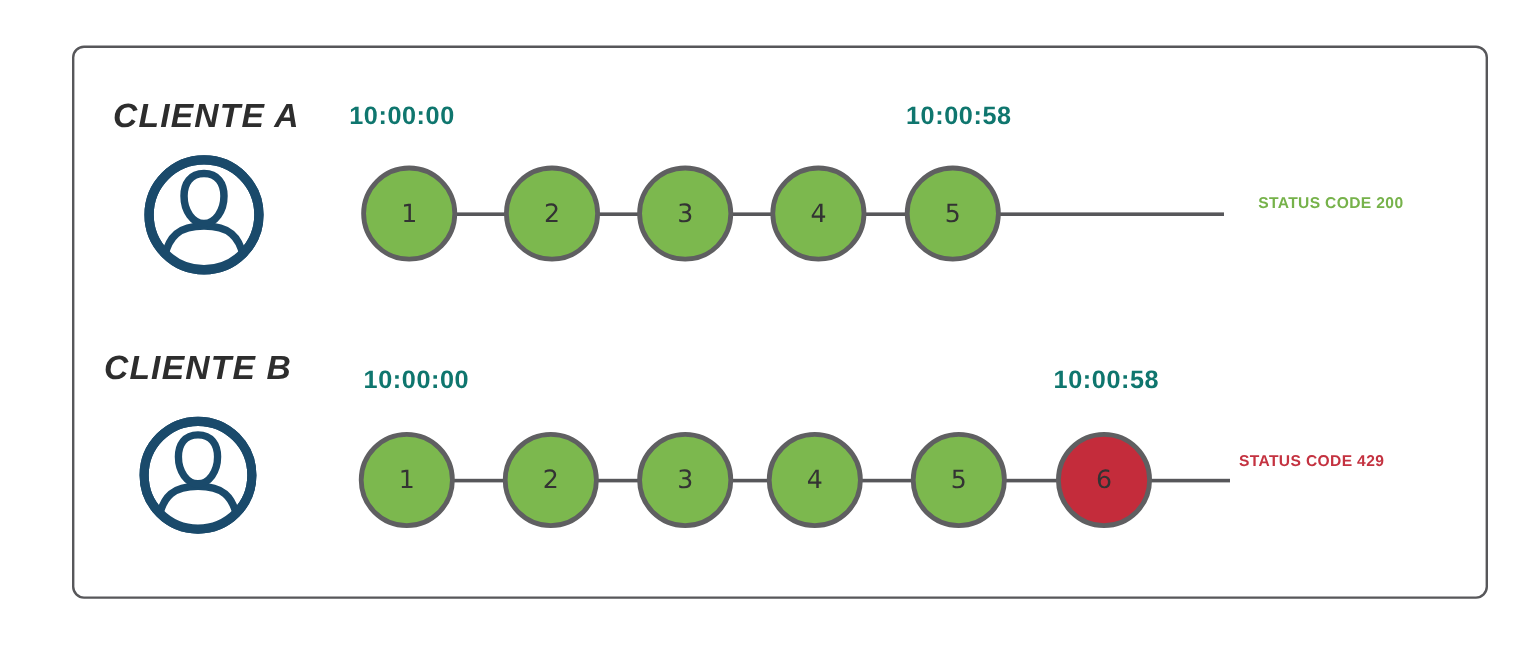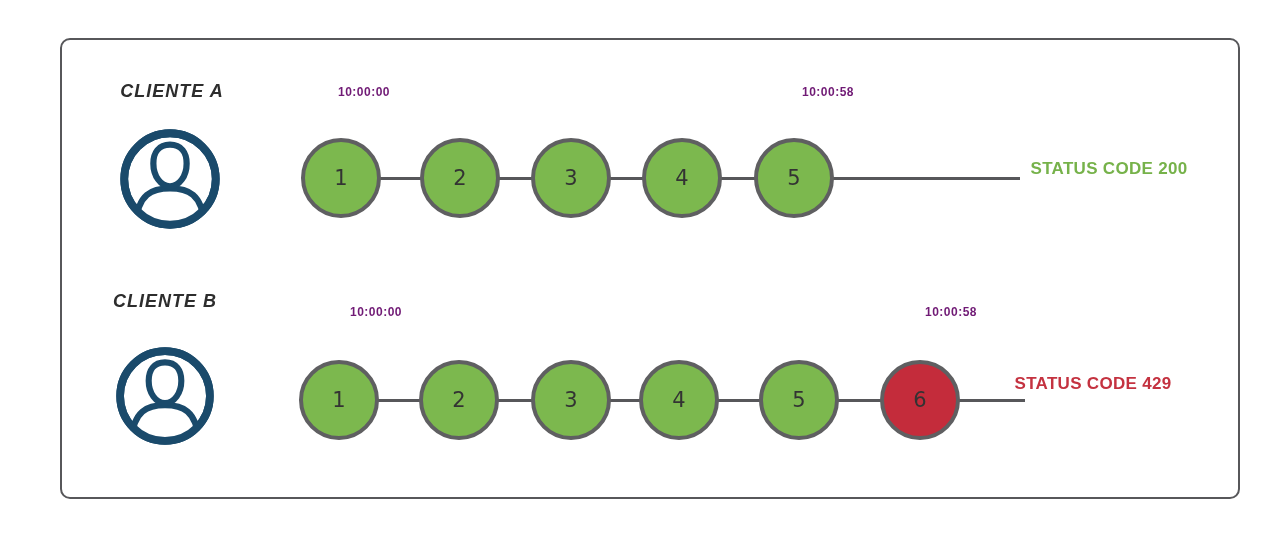--- a/index.html
+++ b/index.html
@@ -1,31 +1,31 @@
 <!DOCTYPE html>
 <html style="--green: #7CB84E; --red: #C42C3B; --circle_border: #5F5F61; --line: #57575A; --navy: #1A4A6B; --status_green: #76B24A; --status_red: #C43240;"><head>
 <meta charset="utf-8">
 <style>
   html,body{margin:0;padding:0;background:#ffffff;}
   .stage{position:relative;width:1280px;height:540px;background:#ffffff;overflow:hidden;
          font-family:"Liberation Sans",sans-serif;}
   .frame{position:absolute;left:60px;top:38px;width:1176px;height:457px;
          border:2.5px solid var(--line);border-radius:10px;background:#ffffff;}
   .abs{position:absolute;}
-  .client-label{font-size:18px;font-weight:bold;font-style:italic;color:#2d2d2d;
+  .client-label{font-size:28px;font-weight:bold;font-style:italic;color:#2d2d2d;
                 text-align:center;letter-spacing:1px;}
-  .timestamp{font-size:12px;font-weight:bold;color:#701a75;text-align:right;
+  .timestamp{font-size:21px;font-weight:bold;color:#0f766e;text-align:center;
              letter-spacing:0.5px;}
   .tl-line{position:absolute;height:3px;background:var(--line);}
   .circle{position:absolute;width:72px;height:72px;border-radius:50%;
           background:var(--green);border:4px solid var(--circle_border);
           display:flex;align-items:center;justify-content:center;
           font-size:21px;color:#333333;font-family:"DejaVu Sans",sans-serif;}
   .circle[data-state="limited"]{background:var(--red);}
-  .status{font-size:17px;font-weight:bold;text-align:center;line-height:21px;
+  .status{font-size:13px;font-weight:bold;text-align:center;line-height:21px;
           letter-spacing:0.3px;}
   .status[data-kind="ok"]{color:var(--status_green);}
   .status[data-kind="error"]{color:var(--status_red);}
   .user-svg{display:block;}
 </style>
 </head>
 <body>
 
 <div class="stage">
   <div class="frame"></div>

